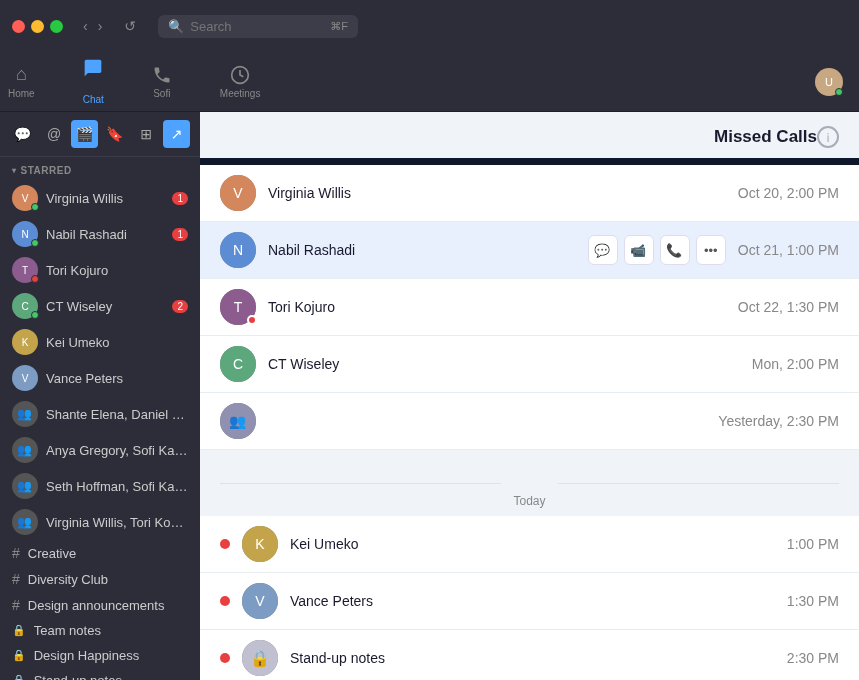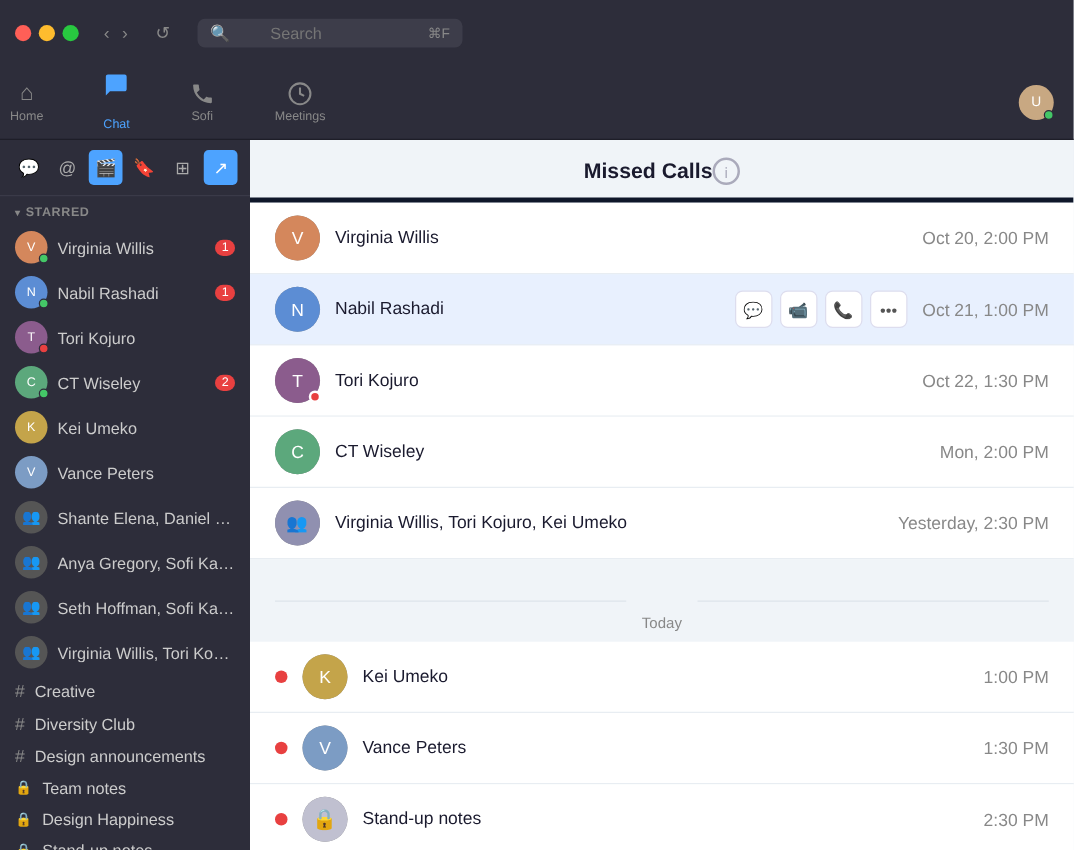--- a/index.html
+++ b/index.html
@@ -9,21 +9,21 @@
     .titlebar { height: 52px; background: #2d2d3a; display: flex; align-items: center; padding: 0 12px; gap: 8px; flex-shrink: 0; }
     .traffic-lights { display: flex; gap: 6px; align-items: center; }
     .tl { width: 13px; height: 13px; border-radius: 50%; }
     .tl-red { background: #ff5f57; }
     .tl-yellow { background: #febc2e; }
     .tl-green { background: #28c840; }
     .nav-arrows { display: flex; gap: 2px; margin-left: 8px; }
     .nav-btn { background: none; border: none; color: #888; cursor: pointer; font-size: 14px; padding: 2px 4px; }
     .refresh-btn { background: none; border: none; color: #888; cursor: pointer; font-size: 14px; padding: 2px 6px; margin-left: 4px; }
     .search-bar { background: #3d3d4a; border-radius: 6px; display: flex; align-items: center; padding: 4px 10px; gap: 6px; flex: 0 0 200px; margin-left: 8px; }
-    .search-bar input { background: none; border: none; outline: none; color: #ccc; font-size: 13px; width: 120px; margin-left: 26px; }
+    .search-bar input { background: none; border: none; outline: none; color: #ccc; font-size: 13px; width: 120px; }
     .search-shortcut { color: #888; font-size: 11px; margin-left: auto; }
 
     
     .topnav { height: 60px; background: #2d2d3a; display: flex; justify-content: center; align-items: center; gap: 32px; border-bottom: 1px solid #1e1e28; flex-shrink: 0; }
     .nav-item { display: flex; flex-direction: column; align-items: center; gap: 3px; cursor: pointer; color: #888; font-size: 10px; padding: 6px 8px; border-radius: 6px; }
     .nav-item.active { color: #4da3ff; gap: 16px; }
     .nav-item svg { width: 20px; height: 20px; }
     .avatar-nav { width: 28px; height: 28px; border-radius: 50%; background: #c8a882; display: flex; align-items: center; justify-content: center; font-size: 11px; color: white; position: relative; }
     .online-dot-nav { width: 8px; height: 8px; background: #44c767; border-radius: 50%; position: absolute; bottom: 0; right: 0; border: 1px solid #2d2d3a; }
 
@@ -47,21 +47,21 @@
     .online-dot { width: 8px; height: 8px; background: #44c767; border-radius: 50%; position: absolute; bottom: 0; right: -1px; border: 1px solid #2d2d3a; }
     .busy-dot { width: 8px; height: 8px; background: #e84040; border-radius: 50%; position: absolute; bottom: 0; right: -1px; border: 1px solid #2d2d3a; }
     .item-label { flex: 1; overflow: hidden; text-overflow: ellipsis; white-space: nowrap; }
     .item-badge { background: #e84040; color: white; border-radius: 10px; padding: 1px 5px; font-size: 10px; flex-shrink: 0; }
     .hash-icon { color: #888; font-size: 14px; flex-shrink: 0; }
     .lock-icon { color: #888; font-size: 11px; flex-shrink: 0; }
     .group-avatar { width: 26px; height: 26px; border-radius: 50%; background: #555; flex-shrink: 0; display: flex; align-items: center; justify-content: center; }
 
     
     .content { flex: 1; background: #f0f4f8; display: flex; flex-direction: column; overflow: hidden; }
-    .content-header { padding: 14px 20px 10px; background: #f0f4f8; display: flex; align-items: center; justify-content: center; border-bottom: 4px solid #0f172a; }
+    .content-header { padding: 14px 20px 10px; background: #f0f4f8; display: flex; align-items: center; justify-content: flex-end; border-bottom: 7px solid #0f172a; }
     .content-title { font-size: 17px; font-weight: 600; color: #1a1a2e; }
     .info-icon { width: 22px; height: 22px; border-radius: 50%; border: 2px solid #aab; display: flex; align-items: center; justify-content: center; font-size: 12px; color: #aab; cursor: pointer; }
 
     .calls-list { flex: 1; overflow-y: auto; padding: 0; }
     .calls-list::-webkit-scrollbar { width: 4px; }
     .calls-list::-webkit-scrollbar-thumb { background: #ccc; border-radius: 2px; }
 
     .call-item { display: flex; align-items: center; padding: 10px 20px; border-bottom: 1px solid #e8edf2; gap: 12px; cursor: pointer; background: white; position: relative; }
     .call-item.highlighted { background: #e8f0fe; }
     .call-avatar { width: 36px; height: 36px; border-radius: 50%; background: #888; flex-shrink: 0; display: flex; align-items: center; justify-content: center; font-size: 13px; color: white; position: relative; overflow: visible; }
@@ -304,23 +304,20 @@
         <div class="call-info">
           <span class="call-name">CT Wiseley</span>
         </div>
         <span class="call-time">Mon, 2:00 PM</span>
       </div>
 
       <div class="call-item">
         <div class="call-avatar">
           <div class="call-avatar-inner" style="background:#9090b0;display:flex;align-items:center;justify-content:center;color:white;font-size:14px;">👥</div>
         </div>
-        <div class="call-info">
-          <span class="call-name">Virginia Willis, Tori Kojuro, Kei Umeko</span>
-        </div>
         <span class="call-time">Yesterday, 2:30 PM</span>
       </div>
 
       <div class="date-divider">
         <div class="date-line"></div>
         <span class="date-label">Today</span>
         <div class="date-line"></div>
       </div>
 
       <div class="call-item">

